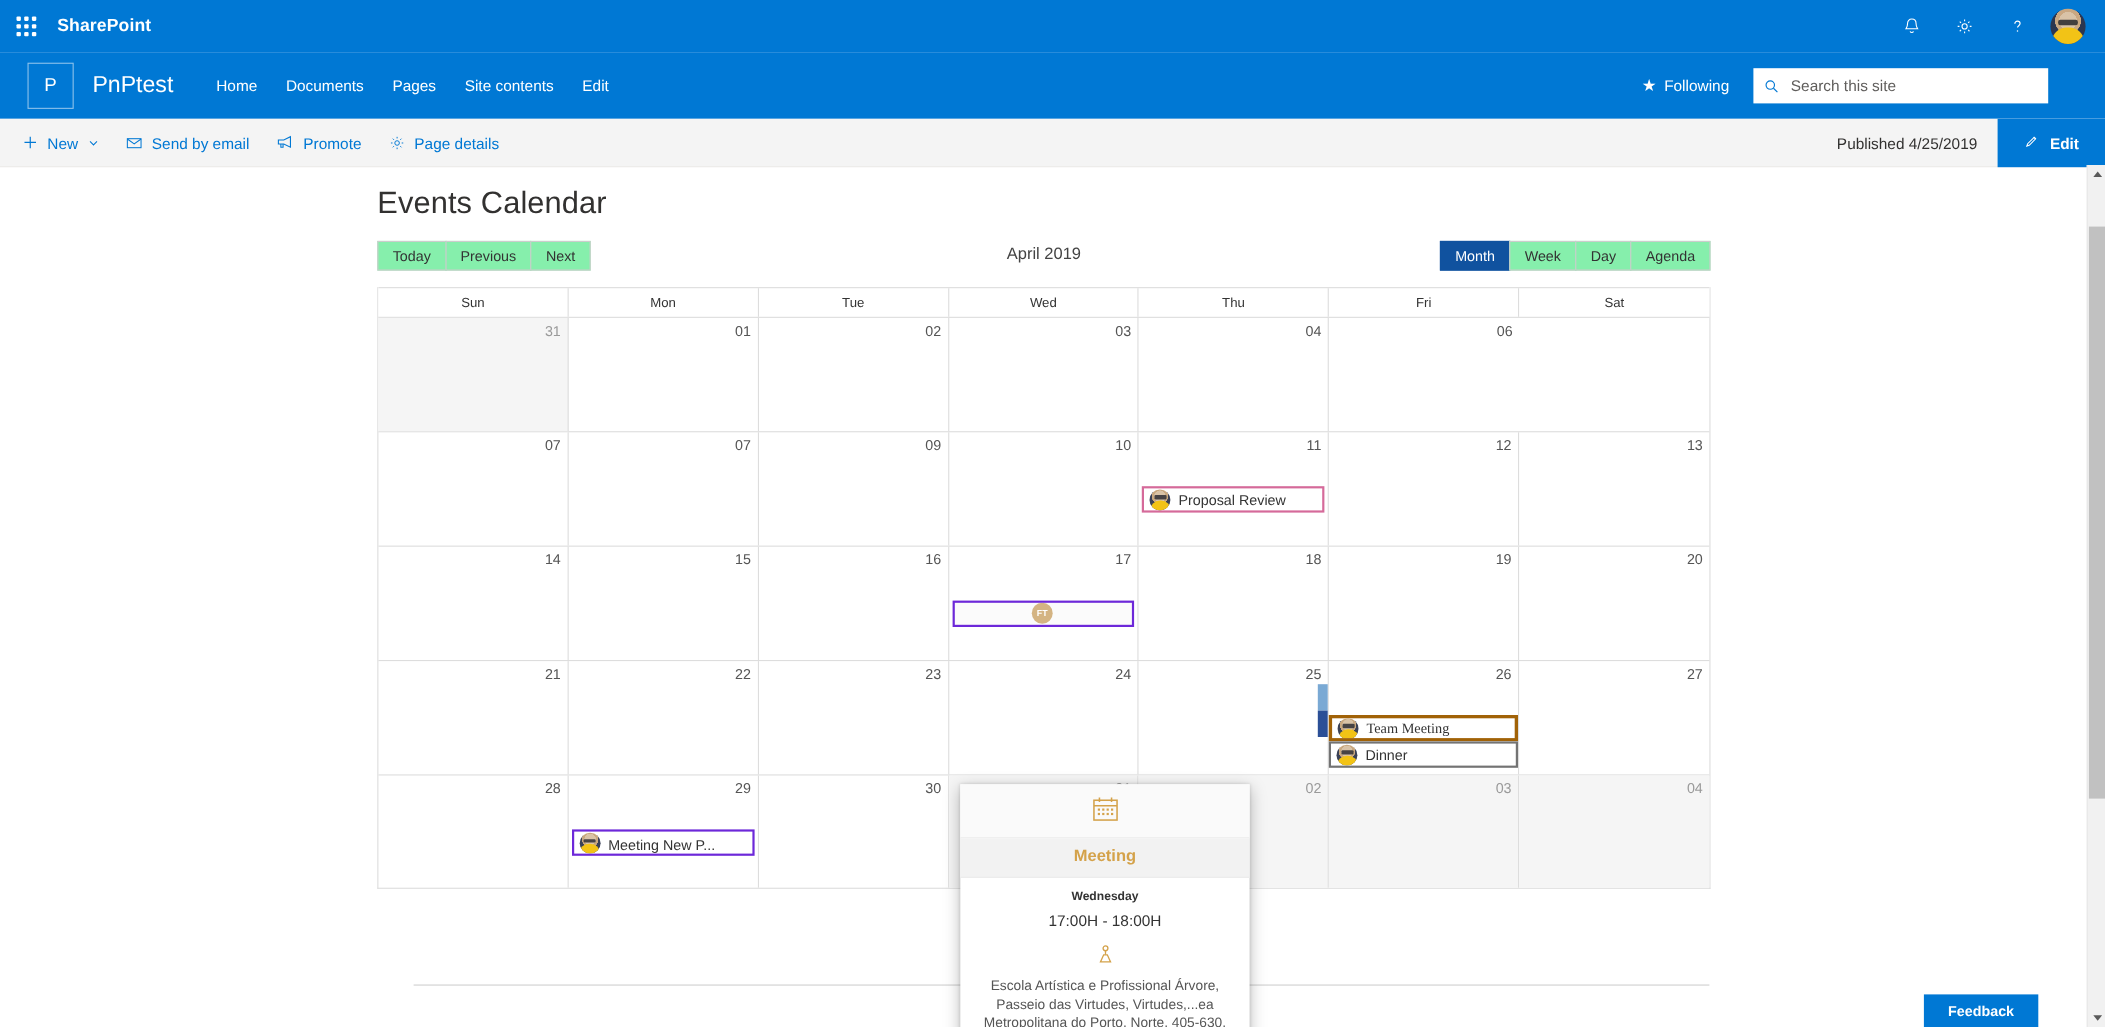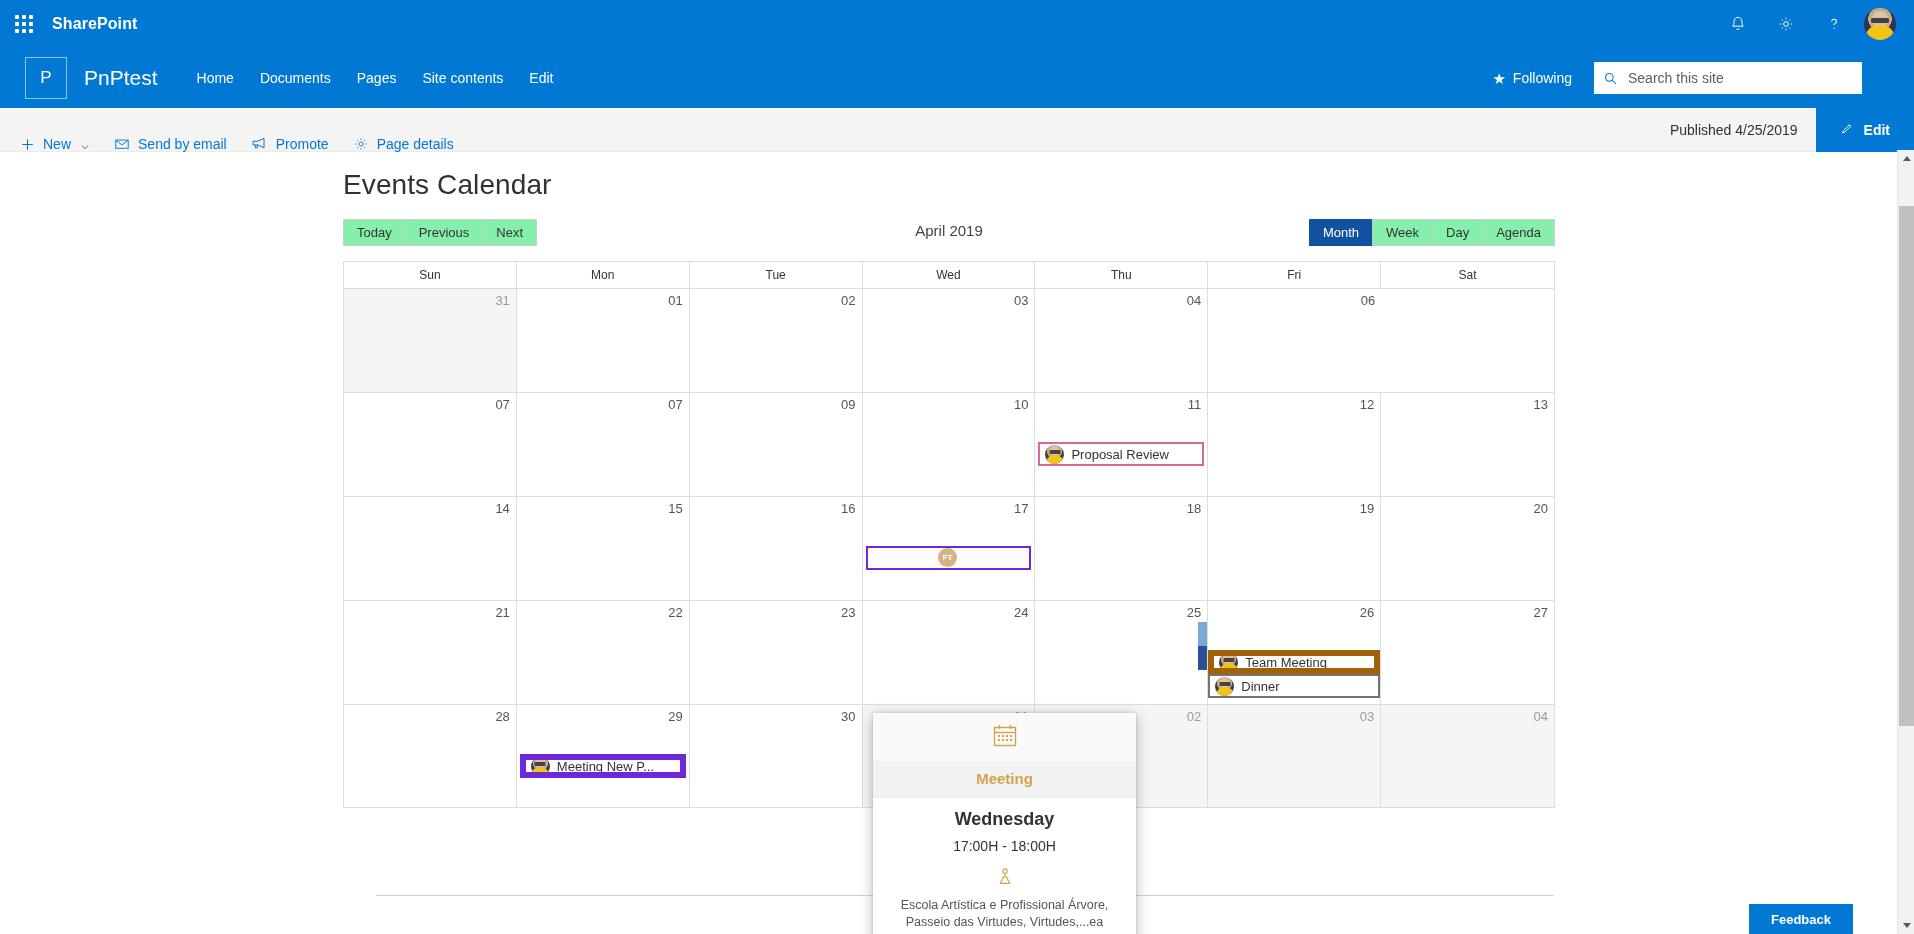--- a/index.html
+++ b/index.html
@@ -109,21 +109,21 @@
 
   
   .commandbar {
     position: absolute; top: 108px; left: 0;
     width: 1914px; height: 44px;
     background: #f4f4f4;
     display: flex; align-items: center;
     border-bottom: 1px solid #edebe9;
   }
   .cmd {
-    display: flex; align-items: flex-end; height: 44px;
+    display: flex; align-items: center; height: 44px;
     padding: 0 12px; color: #0078d4; font-size: 14px;
     cursor: pointer; white-space: nowrap;
   }
   .cmd:first-child { margin-left: 8px; }
   .cmd .ci { display: flex; align-items: center; margin-right: 8px; }
   .cmd .chev { margin-left: 9px; display:flex; }
   .cmd-right { margin-left: auto; display: flex; align-items: center; height: 44px; }
   .published {
     font-size: 14px; color: #323130; padding: 0 18px; white-space: nowrap;
   }
@@ -226,23 +226,23 @@
   .ev .evavatar.photo::after {
     content:''; position:absolute; left:50%; top:30%; transform:translateX(-50%);
     width: 11px; height: 3.5px; background: rgba(45,45,50,.85); border-radius: 1px;
   }
   .ev .evavatar.initials {
     background: #d4b483; color: #fff; font-size: 8px; font-weight: bold;
     display: flex; align-items: center; justify-content: center;
   }
   .ev.pink   { border: 2px solid #d56a9a; }
   .ev.gold   { border: 2px solid #6d28d9; flex-direction: column; }
-  .ev.blue   { border: 6px solid #a16207; }
+  .ev.blue   { border: 3px solid #a16207; font-family: Liberation Serif, serif; }
   .ev.navy   { border: 2px solid #737373; }
-  .ev.teal   { border: 6px solid #6d28d9; }
+  .ev.teal   { border: 2px solid #6d28d9; align-items: flex-end; }
 
   
   .sliver {
     position: absolute; width: 9px; height: 24px;
   }
   .sliver.blue { background: #7aa9d4; }
   .sliver.navy { background: #2b4f96; }
 
   
   .callout {
@@ -259,21 +259,21 @@
     display: flex; align-items: center; justify-content: center;
     border-bottom: 1px solid #eeeeee;
   }
   .callout-title-band {
     background: #f2f2f2; text-align: center;
     padding: 8px 0 10px 0;
     color: #d4a24a; font-size: 15px; font-weight: bold;
     border-bottom: 1px solid #eaeaea;
   }
   .callout-body { padding: 11px 0 0 0; text-align: center; }
-  .callout-day { color: #333; font-size: 18px; font-weight: bold; padding-bottom: 8px; }
+  .callout-day { color: #333; font-size: 11px; font-weight: bold; padding-bottom: 8px; }
   .callout-time { color: #333; font-size: 14px; padding-bottom: 10px; }
   .callout-loc-icon { display:flex; justify-content:center; padding: 2px 0 9px 0; }
   .callout-address {
     color: #555; font-size: 12.5px; line-height: 17px;
     padding: 0 18px 16px 18px; text-align: center;
   }
 
   
   .bottom-divider {
     position: absolute; left: 376px; top: 742px;

